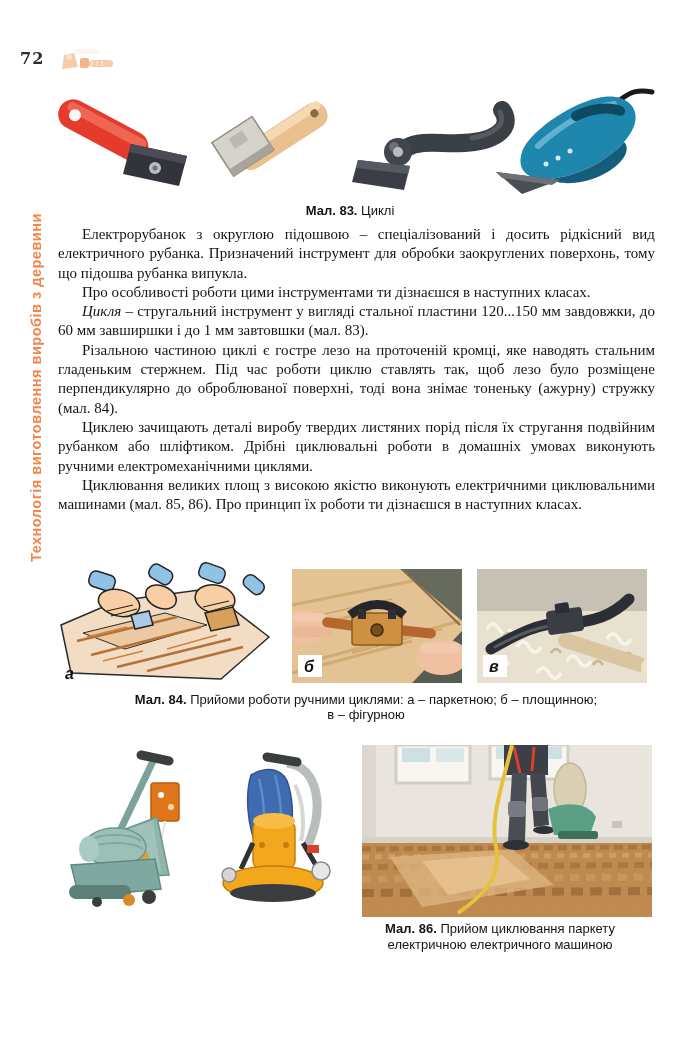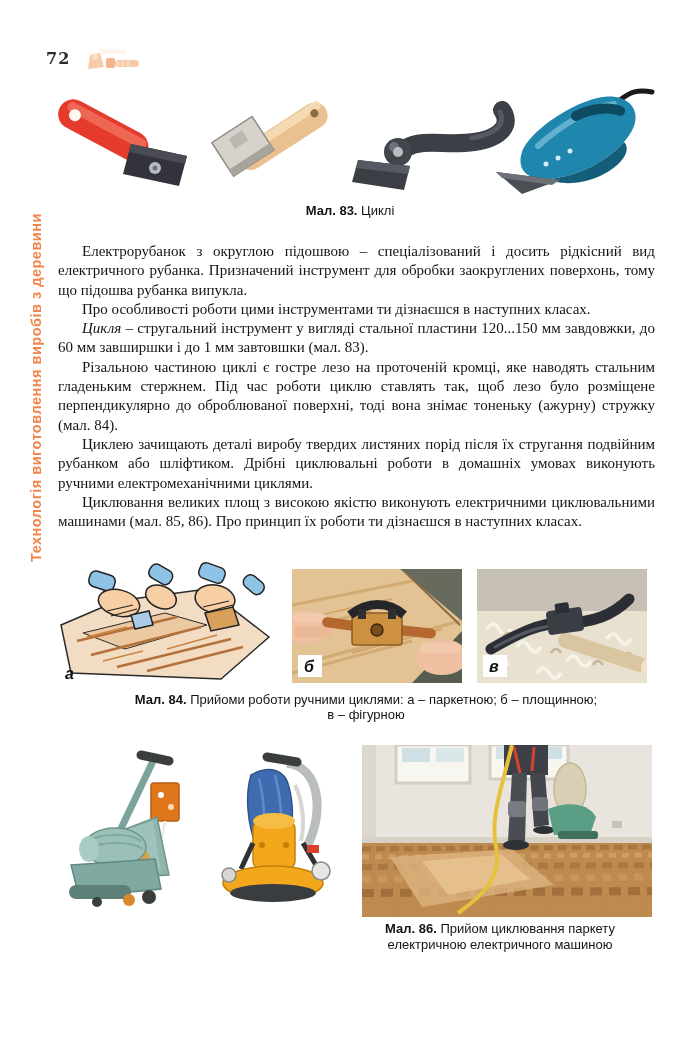--- a/index.html
+++ b/index.html
@@ -4,38 +4,38 @@
 <style>
   html,body{margin:0;padding:0;background:#ffffff;}
   .page{position:relative;width:700px;height:1037px;background:#ffffff;overflow:hidden;
         font-family:"Liberation Sans",sans-serif;color:#1a1a1a;}
 
   
   .header-bar{position:absolute;left:20px;top:45px;width:190px;height:27px;border-radius:14px;
 1    background:linear-gradient(to right,#f2995c 0%,#f7bd92 35%,#fde3cd 70%,#ffffff 100%);
     display:flex;align-items:center;}
   .page-num{font-family:"DejaVu Serif","Liberation Serif",serif;font-weight:bold;font-size:16px;
-    color:#2b2b2b;margin-left:26px;letter-spacing:1px;}
+    color:#2b2b2b;margin-left:0;letter-spacing:1px;}
   .header-icon{margin-left:14px;opacity:.85;}
 
   
   .side-title{position:absolute;left:28px;top:80px;height:482px;
     writing-mode:vertical-rl;transform:rotate(180deg);
     font-weight:bold;font-size:14.5px;letter-spacing:.5px;color:#f0854d;
     text-align:left;white-space:nowrap;}
 
   
   .fig83{position:absolute;left:55px;top:84px;width:600px;height:114px;}
   .fig83 svg{position:absolute;top:0;}
   .cap{font-size:13px;color:#141414;}
   .cap b{font-weight:bold;}
   .cap83{position:absolute;left:0;top:203px;width:700px;text-align:center;font-size:13px;}
 
   
-  .bodytext{position:absolute;left:58px;top:242px;width:597px;
+  .bodytext{position:absolute;left:58px;top:225px;width:597px;
     font-family:"Liberation Serif","DejaVu Serif",serif;font-size:15px;line-height:19.3px;
     text-align:justify;color:#141414;}
   .bodytext p{margin:0;text-indent:24px;}
   .bodytext i{font-style:italic;}
   .figbox{position:absolute;}
   .cap84{position:absolute;left:0;top:692px;width:700px;text-align:center;margin-left:16px;}
   .cap84 .l2{display:block;}
 
   
   .cap-bottom{position:absolute;top:921px;text-align:center;line-height:16px;}

